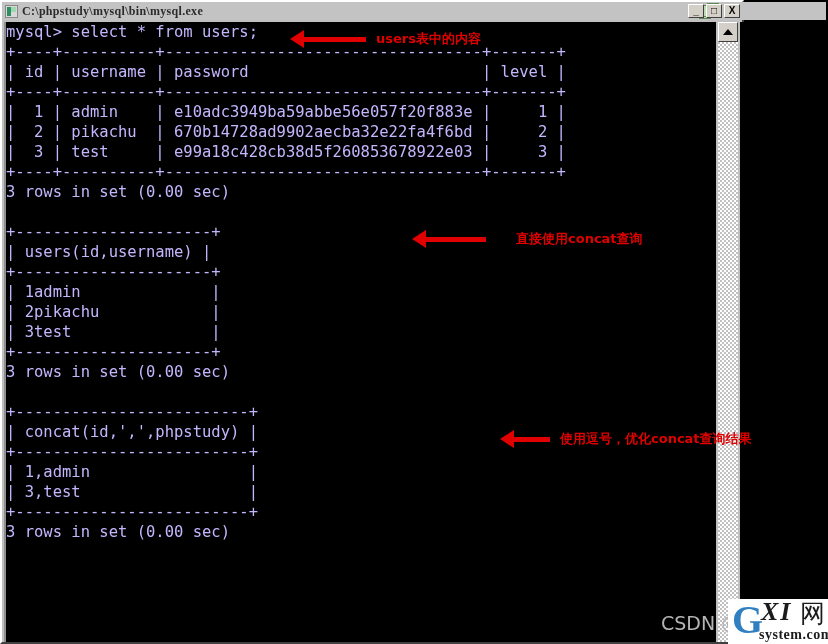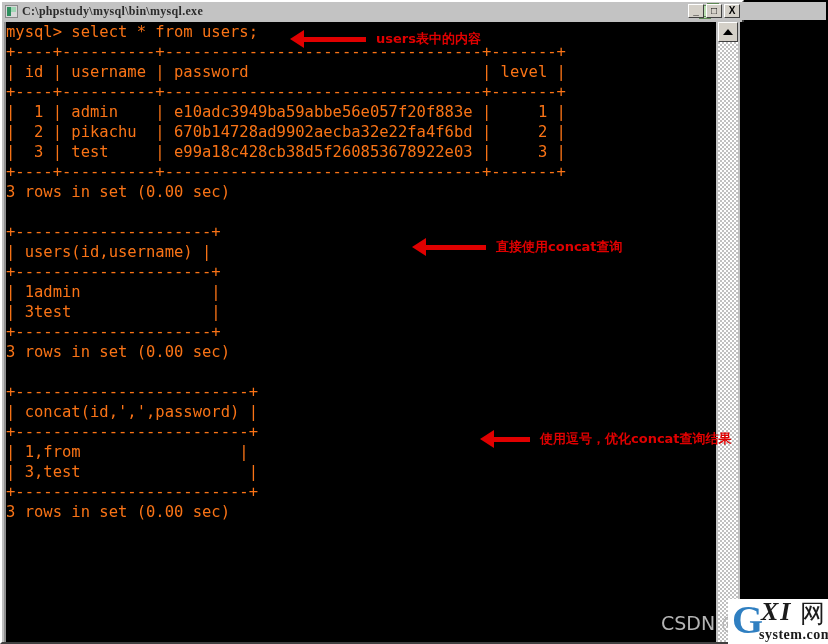--- a/index.html
+++ b/index.html
@@ -141,21 +141,21 @@
     padding-left: 2px;
     box-sizing: border-box;
   }
 
   .line {
     height: 20px;
     line-height: 20px;
     font-family: "DejaVu Sans Mono", "Liberation Mono", monospace;
     font-size: 15.5px;
     letter-spacing: 0px;
-    color: #f97316;
+    color: #c4b5fd;
     white-space: pre;
     margin: 0;
   }
   .line.blank { color: transparent; }
 
   
   #console-left-edge {
     position: absolute;
     left: 0; top: 0;
     width: 2px;
@@ -339,52 +339,53 @@
         <div class="line">|  1 | admin    | e10adc3949ba59abbe56e057f20f883e |     1 |</div>
         <div class="line">|  2 | pikachu  | 670b14728ad9902aecba32e22fa4f6bd |     2 |</div>
         <div class="line">|  3 | test     | e99a18c428cb38d5f260853678922e03 |     3 |</div>
         <div class="line">+----+----------+----------------------------------+-------+</div>
         <div class="line">3 rows in set (0.00 sec)</div>
         <div class="line blank"></div>
         <div class="line">+---------------------+</div>
         <div class="line">| users(id,username) |</div>
         <div class="line">+---------------------+</div>
         <div class="line">| 1admin              |</div>
+        <div class="line">| 2pikachu            |</div>
         <div class="line">| 3test               |</div>
         <div class="line">+---------------------+</div>
         <div class="line">3 rows in set (0.00 sec)</div>
         <div class="line blank"></div>
         <div class="line">+-------------------------+</div>
-        <div class="line">| concat(id,',',password) |</div>
+        <div class="line">| concat(id,',',phpstudy) |</div>
         <div class="line">+-------------------------+</div>
-        <div class="line">| 1,from                 |</div>
+        <div class="line">| 1,admin                 |</div>
         <div class="line">| 3,test                  |</div>
         <div class="line">+-------------------------+</div>
         <div class="line">3 rows in set (0.00 sec)</div>
         <div class="line blank"></div>
       </div>
   </div>
 
   <div class="anno" id="anno0" style="left:288px; top:28px;">
     <div class="arrow">
       <div class="head"></div>
       <div class="shaft" style="width:62px;"></div>
     </div>
     <div class="anno-text">users表中的内容</div>
   </div>
 
-  <div class="anno" id="anno1" style="left:410px; top:236px;">
+  <div class="anno" id="anno1" style="left:410px; top:228px;gap:20px;">
     <div class="arrow">
       <div class="head"></div>
       <div class="shaft" style="width:60px;"></div>
     </div>
     <div class="anno-text">直接使用concat查询</div>
   </div>
 
-  <div class="anno" id="anno2" style="left:478px; top:428px;">
+  <div class="anno" id="anno2" style="left:498px; top:428px;">
     <div class="arrow">
       <div class="head"></div>
       <div class="shaft" style="width:36px;"></div>
     </div>
     <div class="anno-text">使用逗号，优化concat查询结果</div>
   </div>
 
   <div id="scrollbar">
     <div class="sb-btn" id="sb-up">
       <div class="sb-arrow-up"></div>

